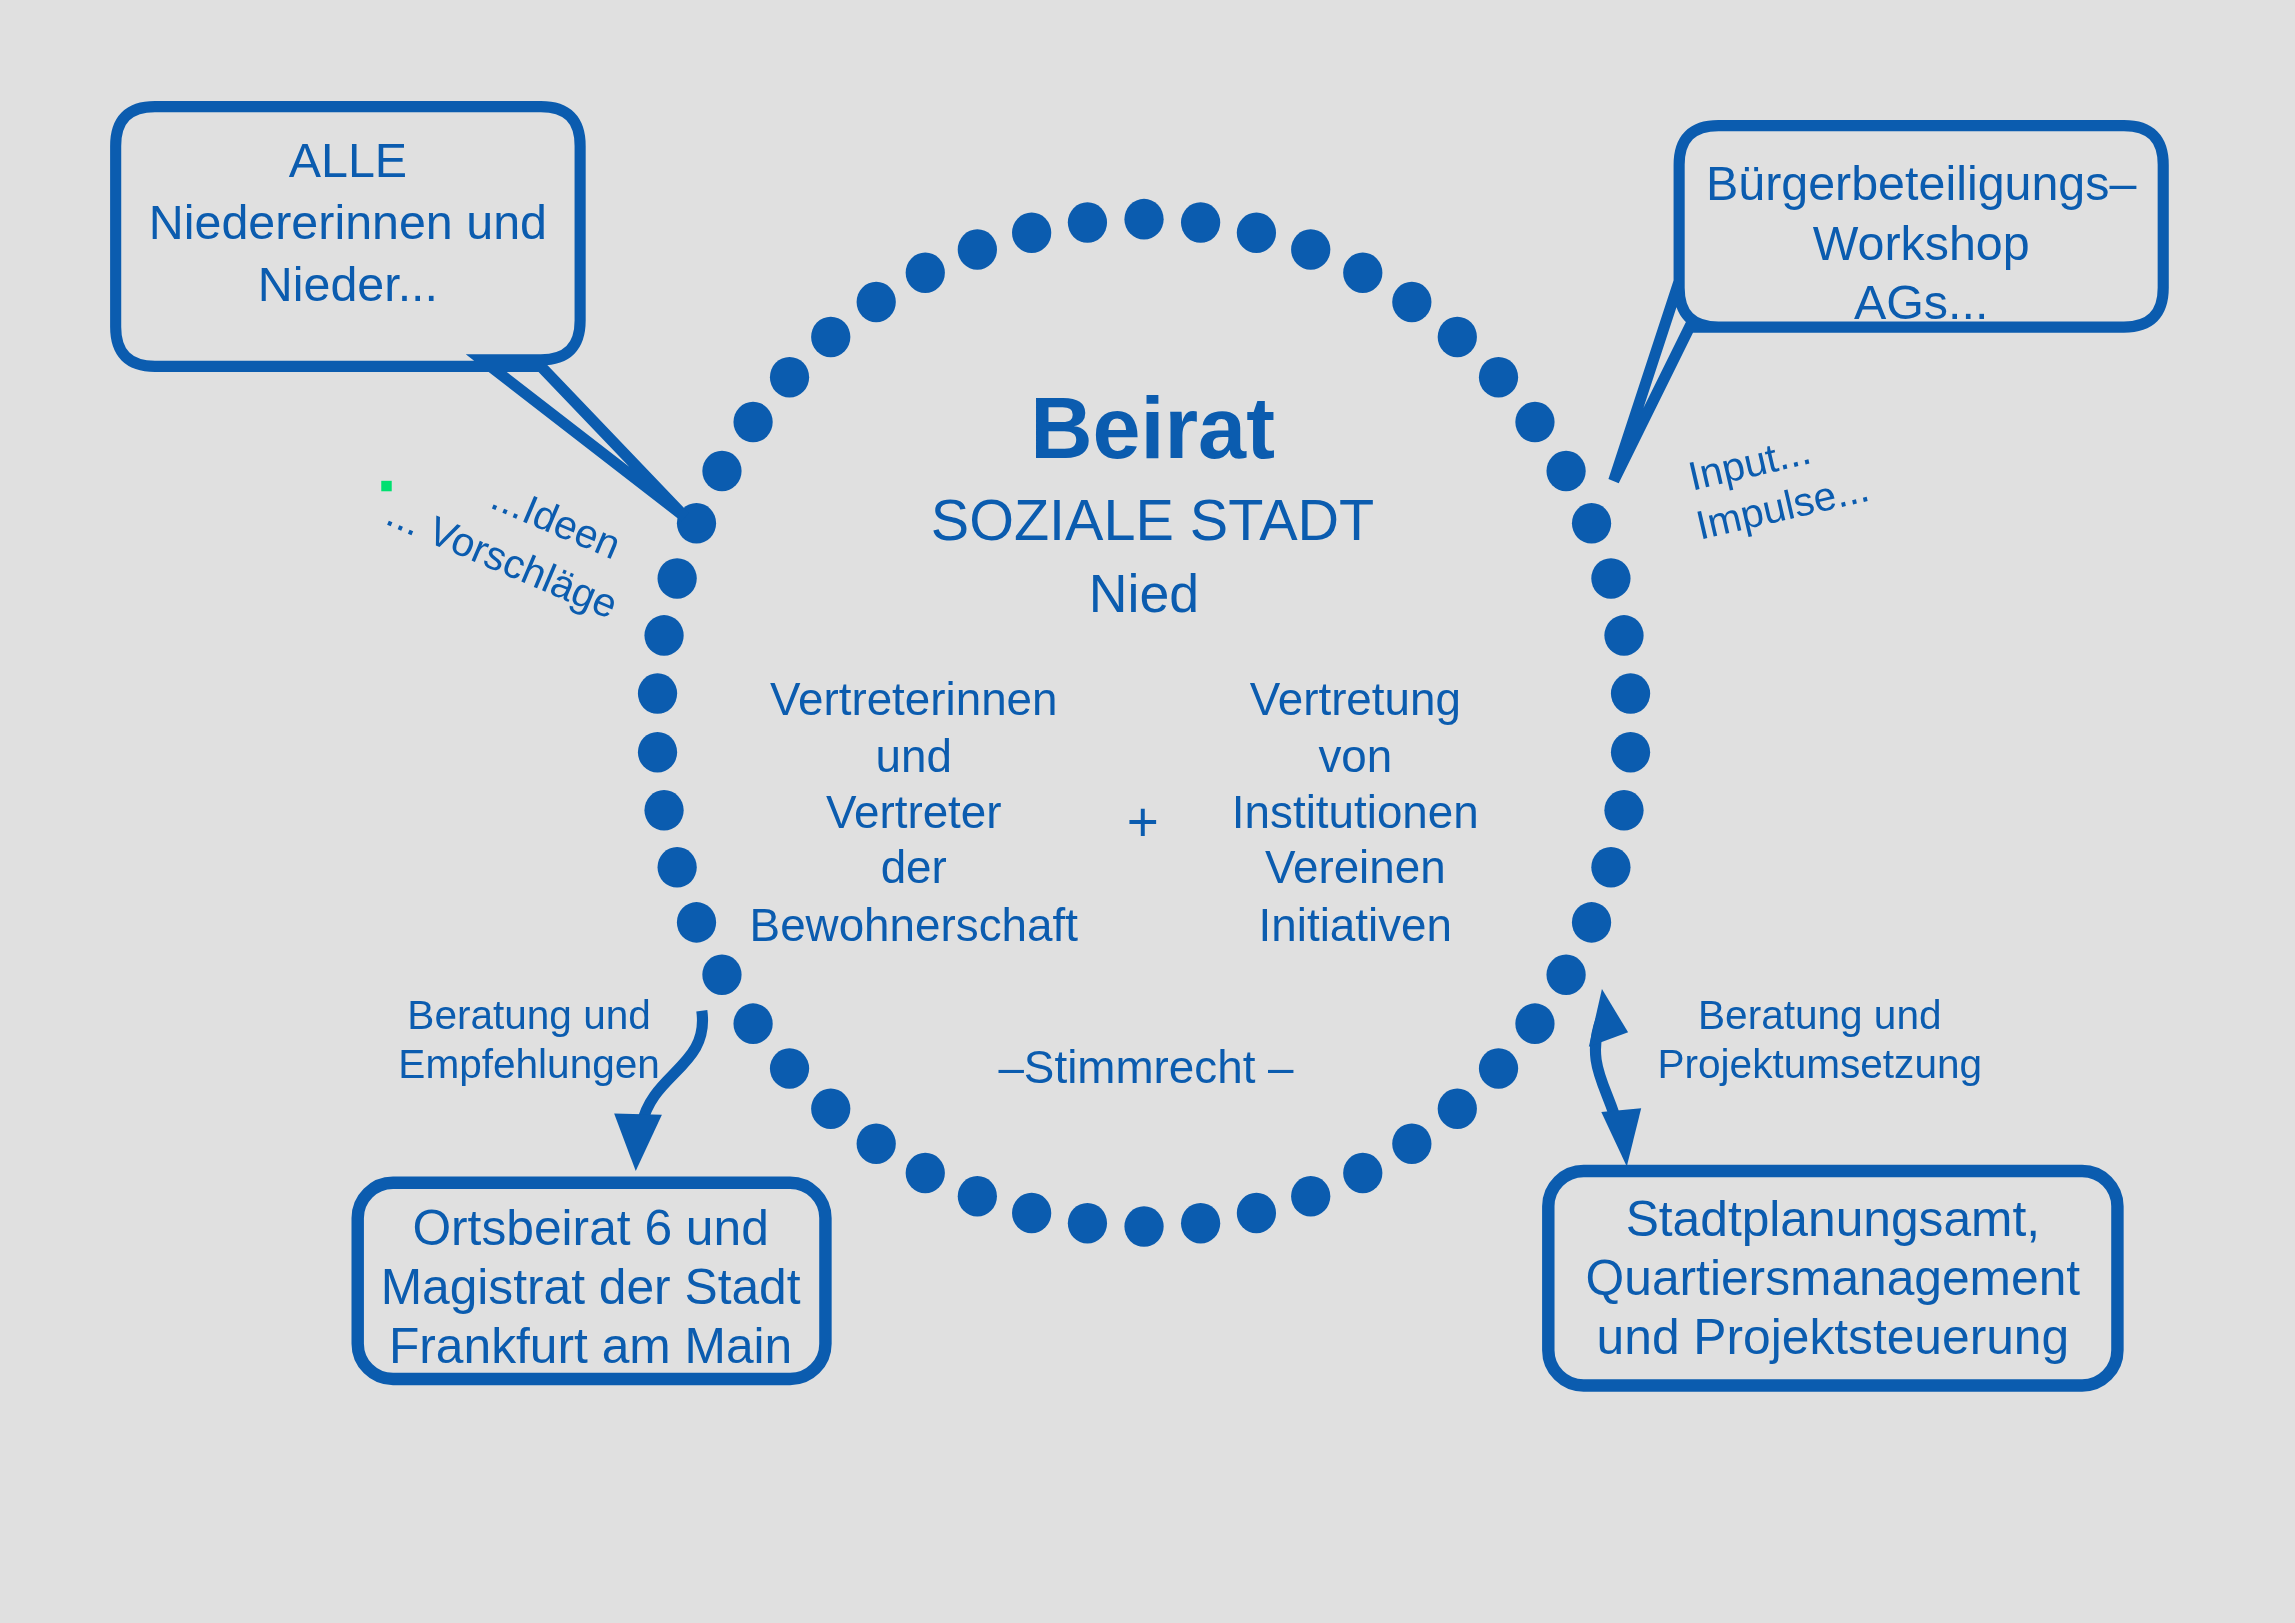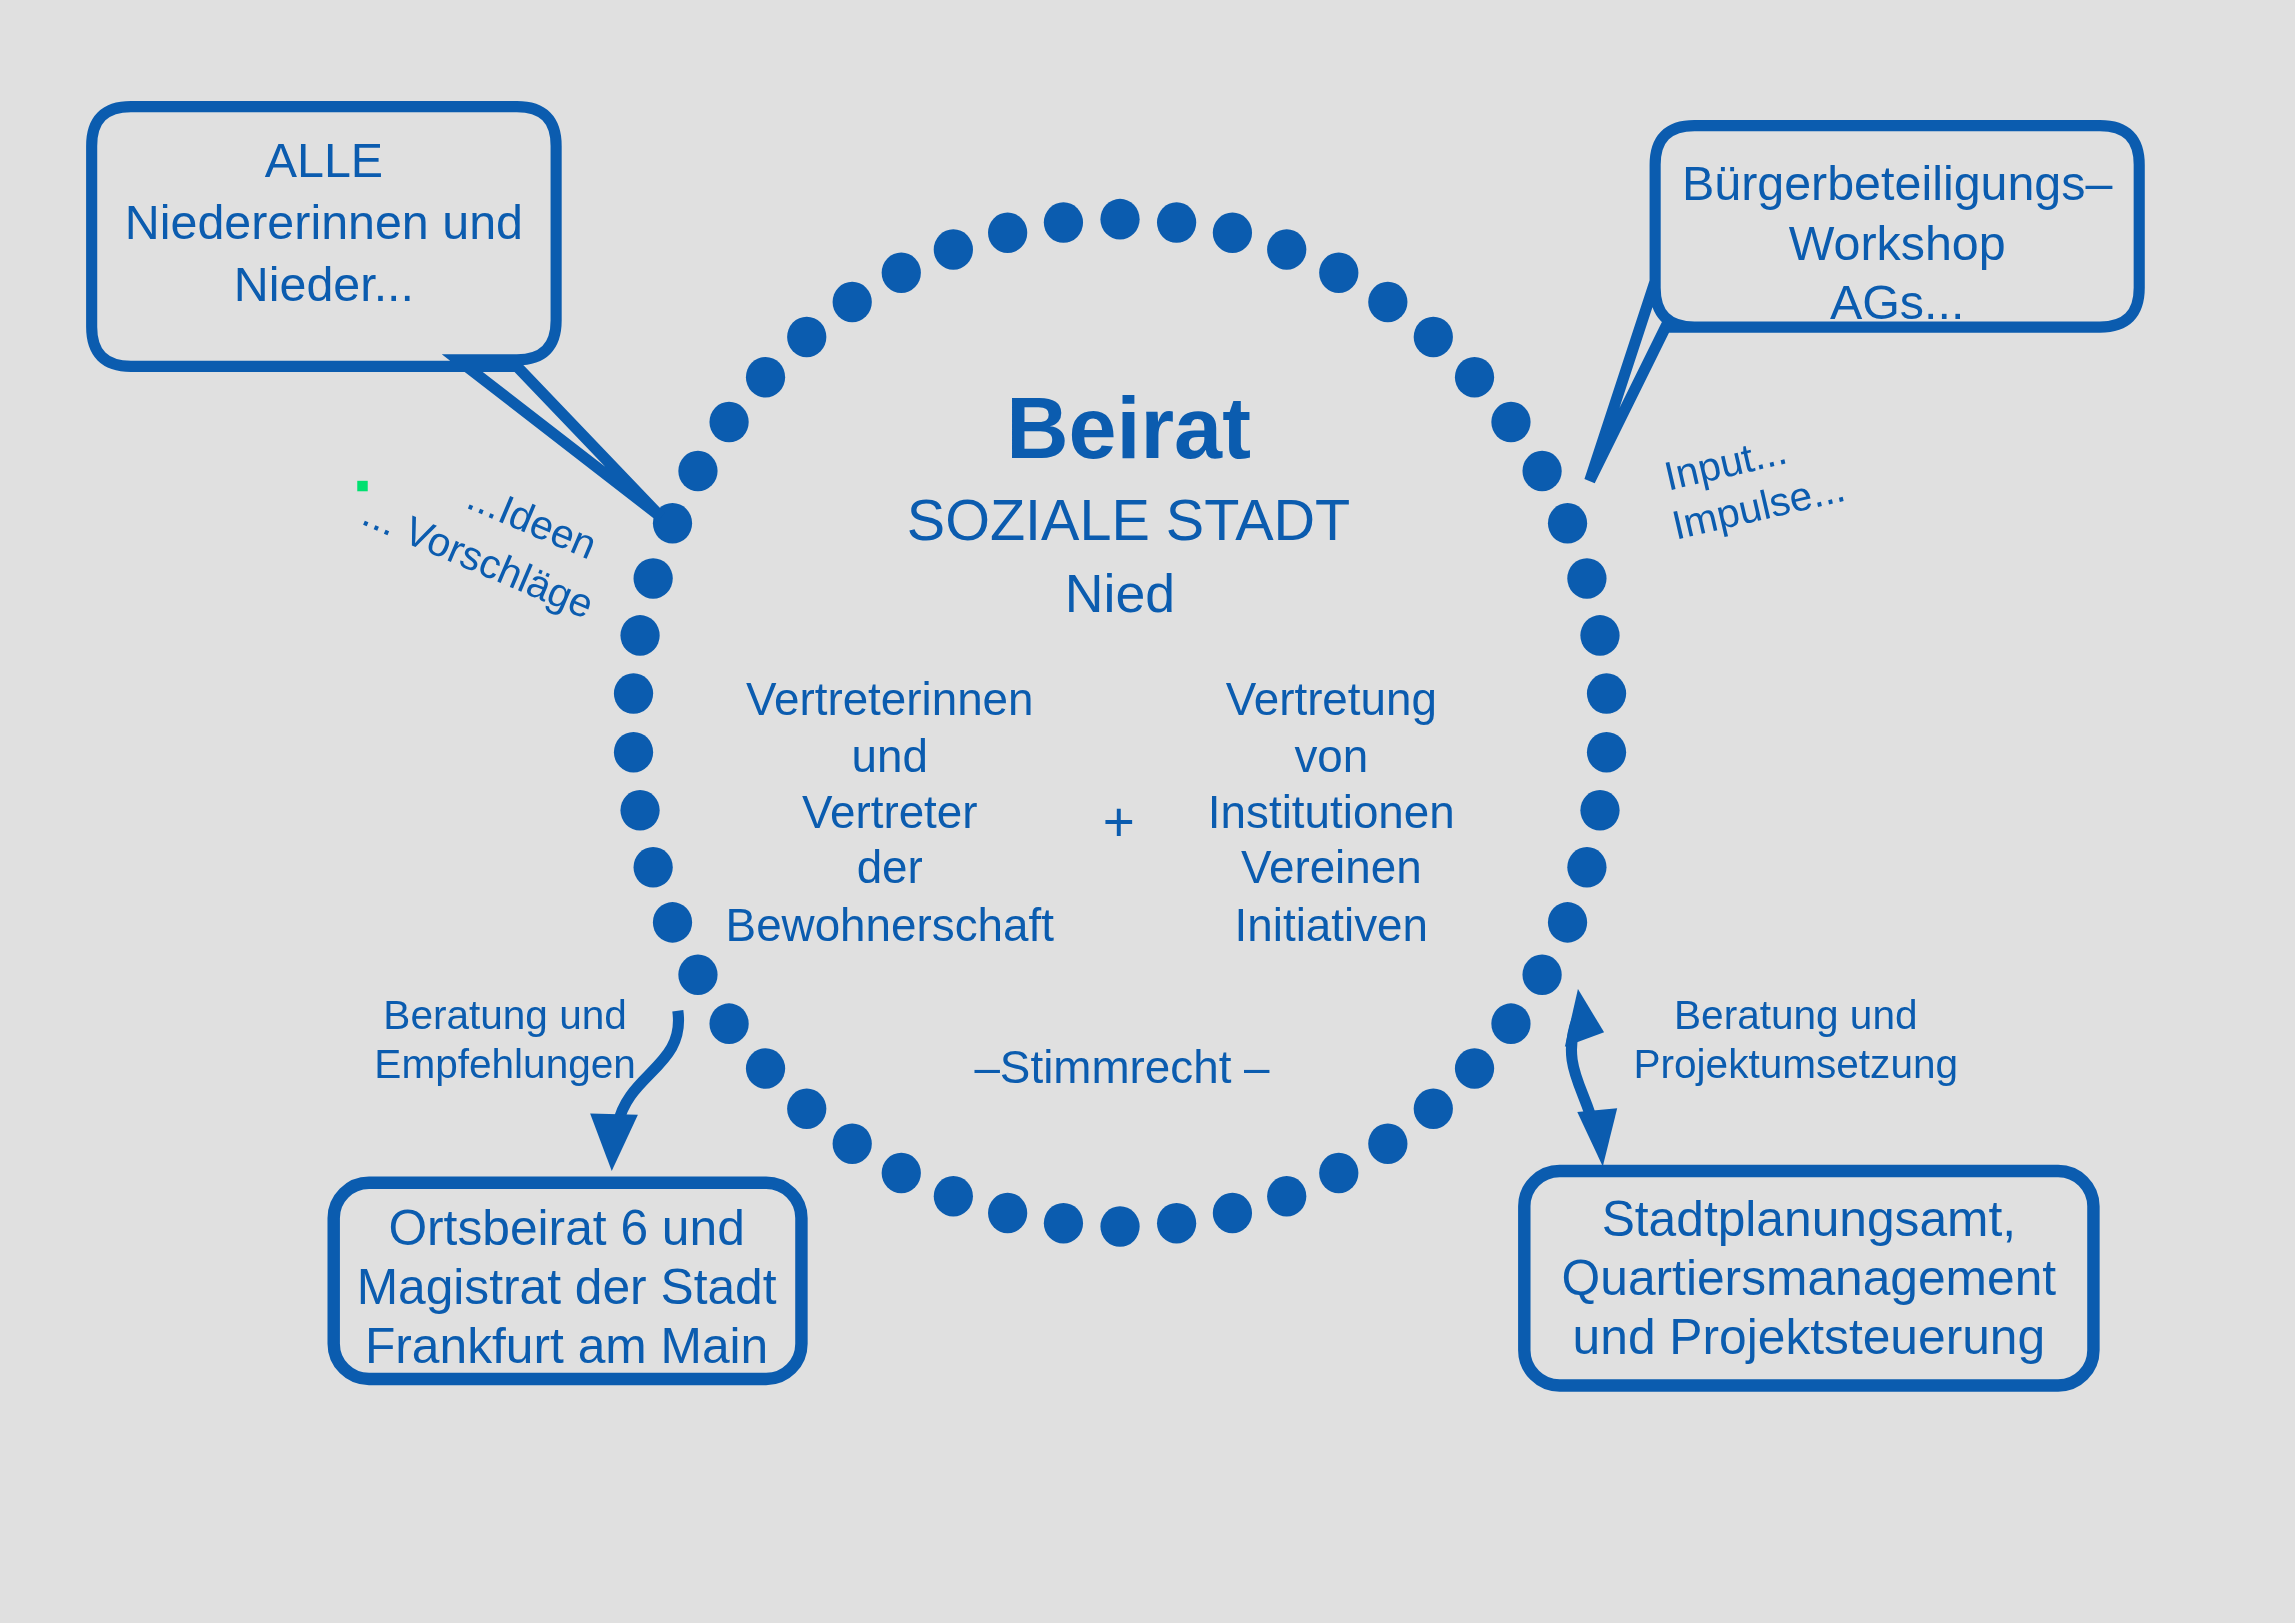--- a/index.html
+++ b/index.html
@@ -3,21 +3,21 @@
 <meta charset="utf-8">
 <style>
   html, body { margin:0; padding:0; }
   body {
     width: 2295px; height: 1623px;
     background: #e0e0e0;
     font-family: "Liberation Sans", sans-serif;
     overflow: hidden;
     position: relative;
   }
-  #stage { position:absolute; inset:0; }
+  #stage { position:absolute; inset:0;margin-left:24px; }
   svg.layer { position:absolute; left:0; top:0; width:2295px; height:1623px; }
   .txt { fill:#0B5CAF; font-family:"Liberation Sans", sans-serif; }
   .bubble-txt { font-size:74px; }
   .box-txt { font-size:76px; }
   .label-txt { font-size:62px; }
   .rot-txt { font-size:62px; }
   .center-title { font-size:132px; font-weight:bold; }
   .center-sub { font-size:88px; }
   .center-sub2 { font-size:82px; }
   .col-txt { font-size:70px; }

